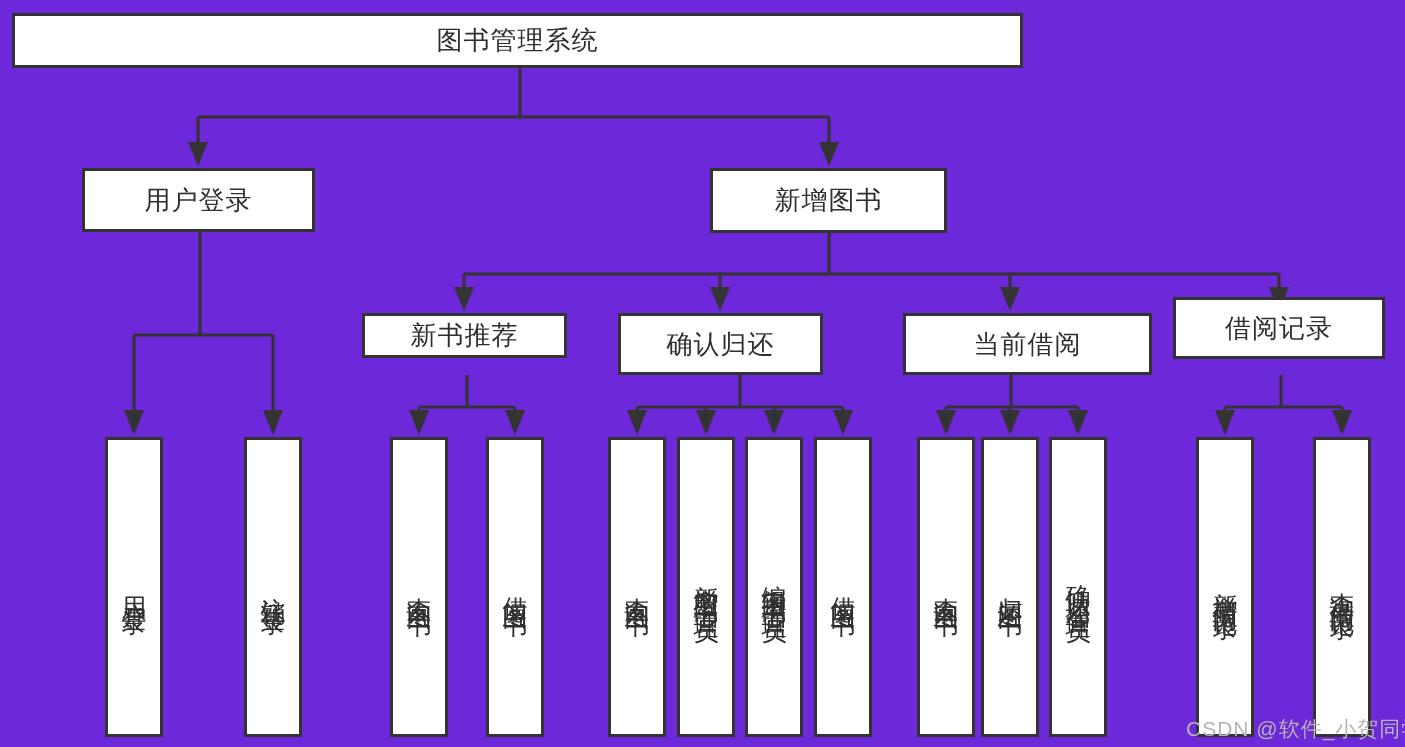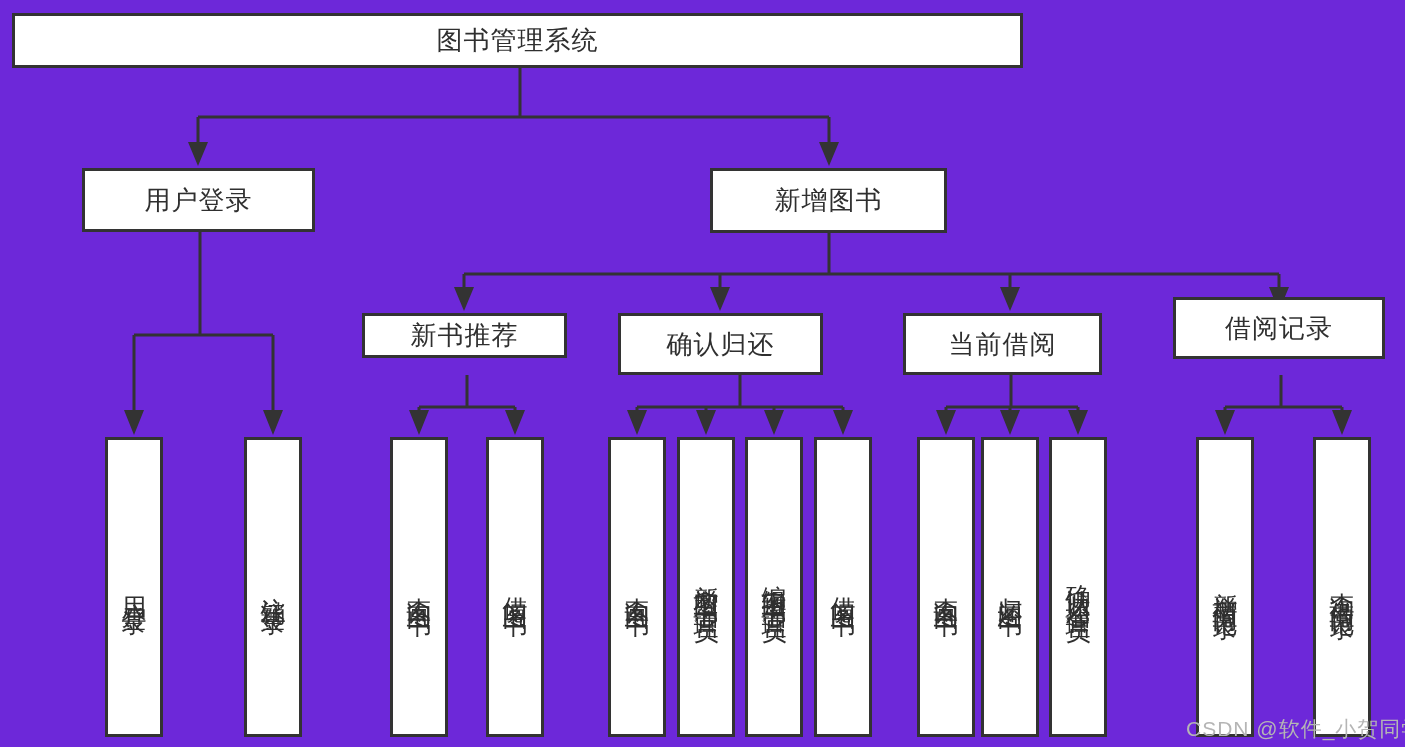--- a/index.html
+++ b/index.html
@@ -62,21 +62,21 @@
     </g>
   </svg>
 
   <div class="node hnode" style="left:12px;top:13px;width:1011px;height:55px">图书管理系统</div>
 
   <div class="node hnode" style="left:82px;top:168px;width:233px;height:64px">用户登录</div>
   <div class="node hnode" style="left:710px;top:168px;width:237px;height:65px">新增图书</div>
 
   <div class="node hnode" style="left:362px;top:313px;width:205px;height:45px">新书推荐</div>
   <div class="node hnode" style="left:618px;top:313px;width:205px;height:62px">确认归还</div>
-  <div class="node hnode" style="left:903px;top:313px;width:199px;height:62px">当前借阅</div>
+  <div class="node hnode" style="left:903px;top:313px;width:249px;height:62px">当前借阅</div>
   <div class="node hnode" style="left:1173px;top:297px;width:212px;height:62px">借阅记录</div>
 
   <div class="node leaf" style="left:105px;top:437px;width:58px;height:300px">用户登录</div>
   <div class="node leaf" style="left:244px;top:437px;width:58px;height:300px">注销登录</div>
 
   <div class="node leaf" style="left:390px;top:437px;width:58px;height:300px">查询图书</div>
   <div class="node leaf" style="left:486px;top:437px;width:58px;height:300px">借阅图书</div>
 
   <div class="node leaf" style="left:608px;top:437px;width:58px;height:300px">查询图书</div>
   <div class="node leaf" style="left:677px;top:437px;width:58px;height:300px">新增图书（管理员）</div>

